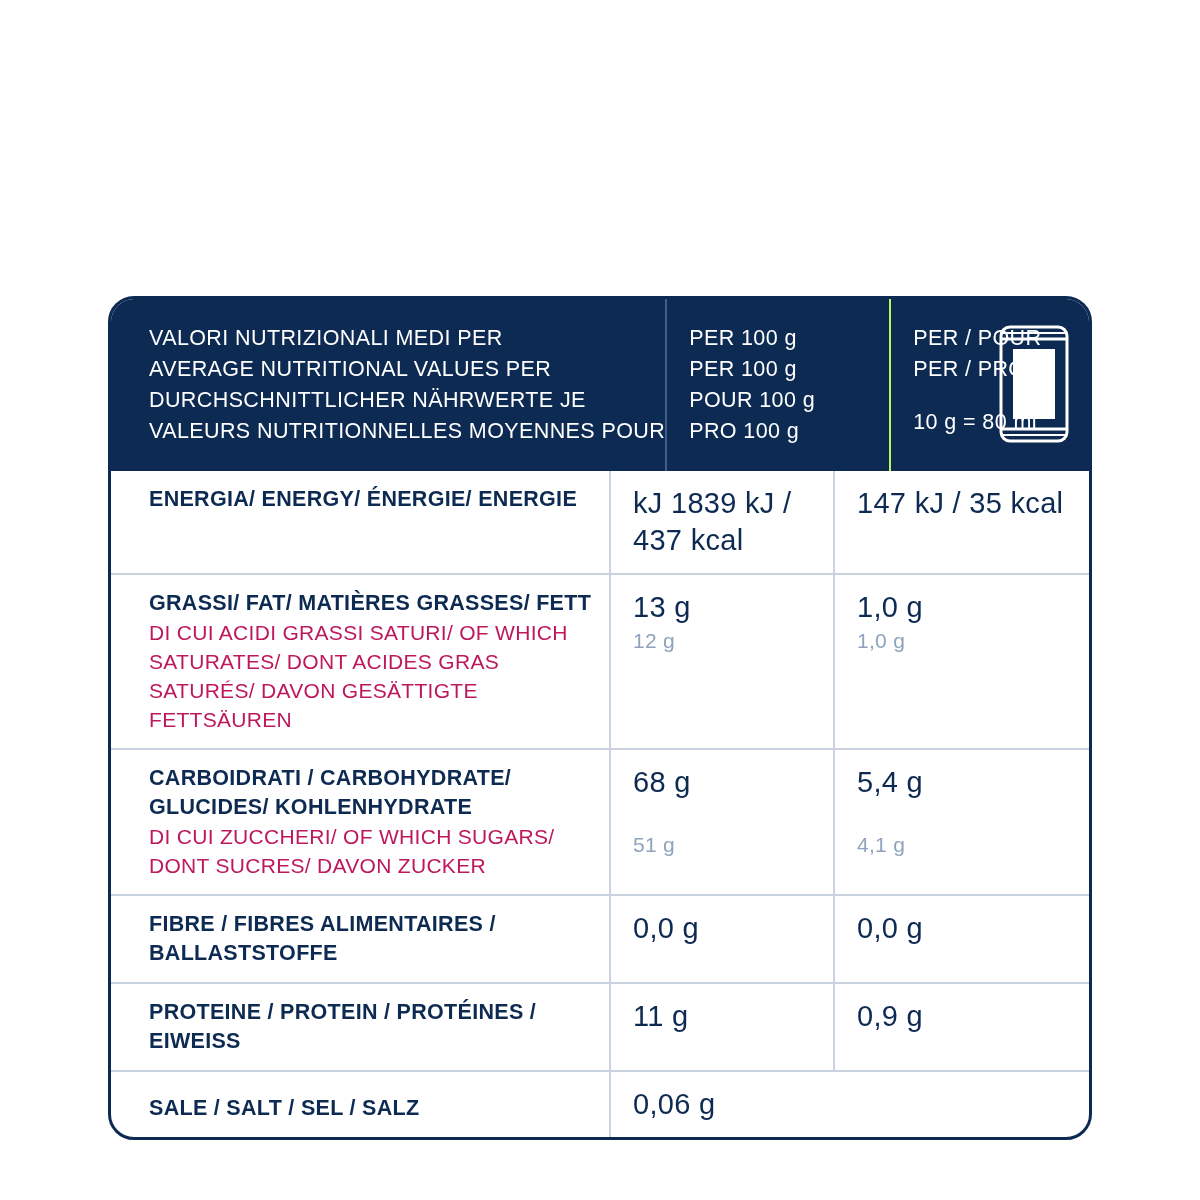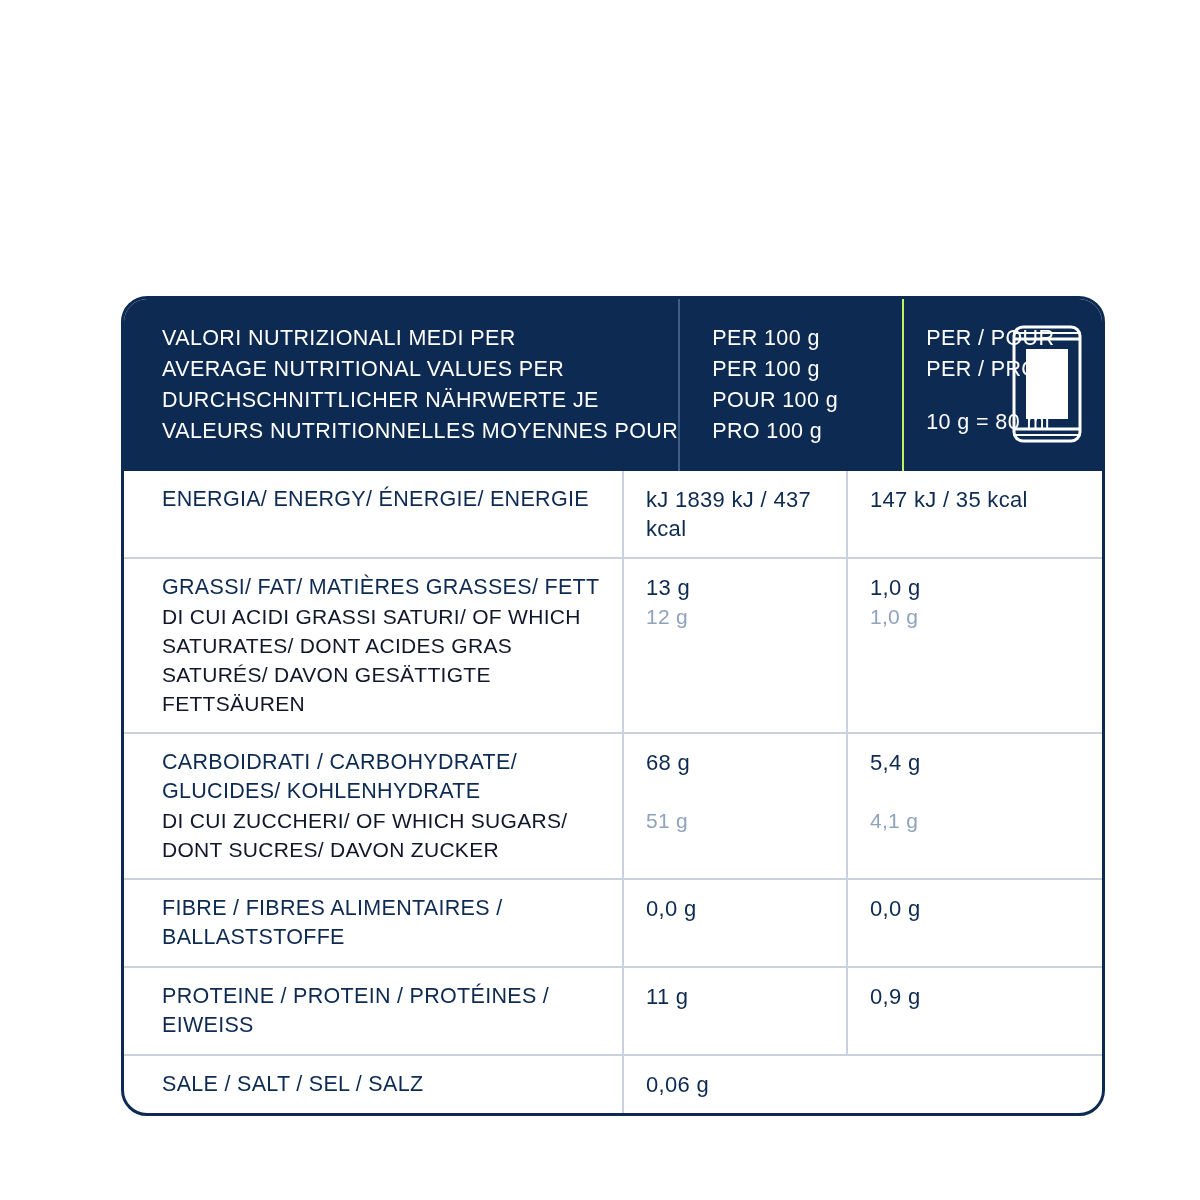--- a/index.html
+++ b/index.html
@@ -10,21 +10,21 @@
   body {
     width: 1200px;
     height: 1200px;
     font-family: "Liberation Sans", sans-serif;
     position: relative;
     overflow: hidden;
   }
 
   .panel {
     position: absolute;
-    left: 121px;
+    left: 108px;
     top: 296px;
     width: 984px;
     border: 3px solid #0d2a52;
     border-radius: 26px;
     box-sizing: border-box;
     overflow: hidden;
     background: #ffffff;
   }
 
   
@@ -36,21 +36,21 @@
     height: 172px;
     box-sizing: border-box;
   }
   .header .col-label {
     flex: 0 0 498px;
     padding: 24px 0 0 38px;
     box-sizing: border-box;
   }
   .header .col-a {
     flex: 0 0 224px;
-    padding: 24px 0 0 32px;
+    padding: 24px 0 0 22px;
     box-sizing: border-box;
     border-left: 2px solid #3f5d85;
   }
   .header .col-b {
     flex: 1 1 auto;
     padding: 24px 0 0 22px;
     box-sizing: border-box;
     border-left: 2px solid #bef264;
     position: relative;
   }
@@ -99,31 +99,32 @@
     padding: 14px 10px 14px 22px;
     box-sizing: border-box;
     border-left: 2px solid #c9d2de;
   }
 
   .main-text {
     color: #0d2a52;
     font-size: 21.5px;
     line-height: 29px;
     letter-spacing: 0.3px;
+    font-weight: bold;
   }
   .sub-text {
-    color: #0f172a;
+    color: #be185d;
     font-size: 21px;
     line-height: 29px;
     letter-spacing: 0.3px;
   }
   .val-main {
     color: #0d2a52;
-    font-size: 22px;
-    line-height: 29px;
+    font-size: 29px;
+    line-height: 37px;
     letter-spacing: 0.3px;
   }
   .val-sub {
     color: #8fa3bd;
     font-size: 21px;
     line-height: 29px;
     letter-spacing: 0.3px;
   }
   .spacer-line { height: 29px; }
 </style>

